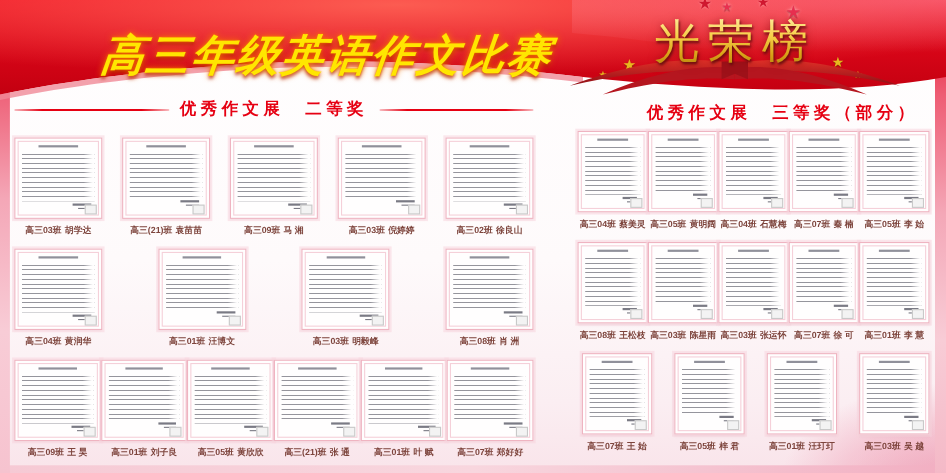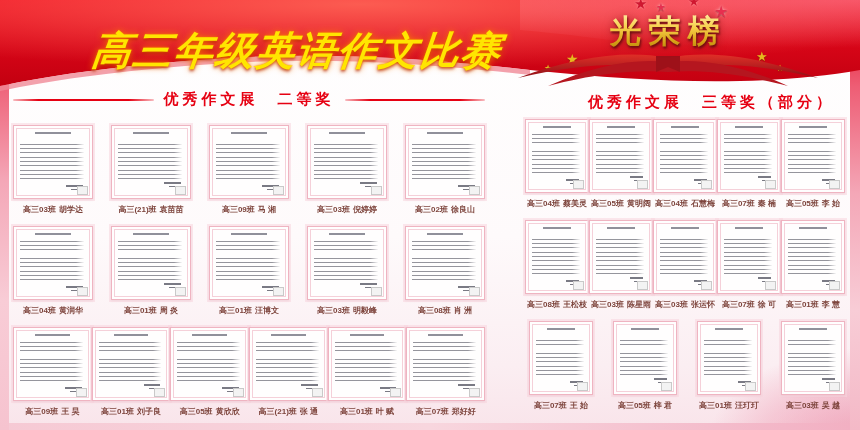--- a/index.html
+++ b/index.html
@@ -23,21 +23,21 @@
   .banner-svg{position:absolute;left:0;top:0;z-index:4;}
   .main-title{
     position:absolute;left:92px;top:24px;z-index:6;
     font-size:39px;font-weight:bold;font-style:italic;letter-spacing:2px;white-space:nowrap;
     color:#ffe600;transform:skewX(-6deg);
     text-shadow:0 0 7px rgba(255,130,0,.95),0 2px 3px rgba(150,0,0,.65),0 0 2px #ff9000;}
   
   .emblem{position:absolute;left:538px;top:0;width:260px;height:92px;z-index:7;}
   .emblem-text{
     position:absolute;left:50%;top:10px;transform:translateX(-50%);
-    font-size:32px;font-weight:700;letter-spacing:7px;white-space:nowrap;
+    font-size:42px;font-weight:400;letter-spacing:7px;white-space:nowrap;
     background:linear-gradient(180deg,#ffefa8 5%,#f7cf4a 40%,#d9a318 70%,#a97708 100%);
     -webkit-background-clip:text;background-clip:text;color:transparent;
     filter:drop-shadow(1px 2px 1px rgba(90,10,10,.85)) drop-shadow(0 0 4px rgba(120,0,0,.5));}
   .star{position:absolute;line-height:1;}
   .star.red{color:#e83050;text-shadow:0 0 3px rgba(255,255,255,.6),0 1px 1px rgba(120,0,0,.6);}
   .star.deep{color:#d01830;text-shadow:0 0 2px rgba(255,200,200,.7);}
   .star.gold{color:#e6b81e;text-shadow:0 1px 1px rgba(120,60,0,.7);}
   .ribbon-svg{position:absolute;left:-30px;top:48px;}
   
   .board{position:absolute;left:13px;right:15px;top:90px;bottom:8px;display:flex;gap:26px;z-index:5;}
@@ -226,34 +226,20 @@
     <div class="card">
       <div class="paper-head"></div>
       <div class="paper-lines"></div>
       <div class="paper-sign">
                   <i></i>
                   <i></i>
                 </div>
       <div class="stamp"></div>
     </div>
     <div class="label">
-      <span class="cls">高三01班</span><span class="nm">周 炎</span>
-    </div>
-  </div>
-            <div class="cell">
-    <div class="card">
-      <div class="paper-head"></div>
-      <div class="paper-lines"></div>
-      <div class="paper-sign">
-                  <i></i>
-                  <i></i>
-                </div>
-      <div class="stamp"></div>
-    </div>
-    <div class="label">
       <span class="cls">高三01班</span><span class="nm">汪博文</span>
     </div>
   </div>
             <div class="cell">
     <div class="card">
       <div class="paper-head"></div>
       <div class="paper-lines"></div>
       <div class="paper-sign">
                   <i></i>
                   <i></i>

